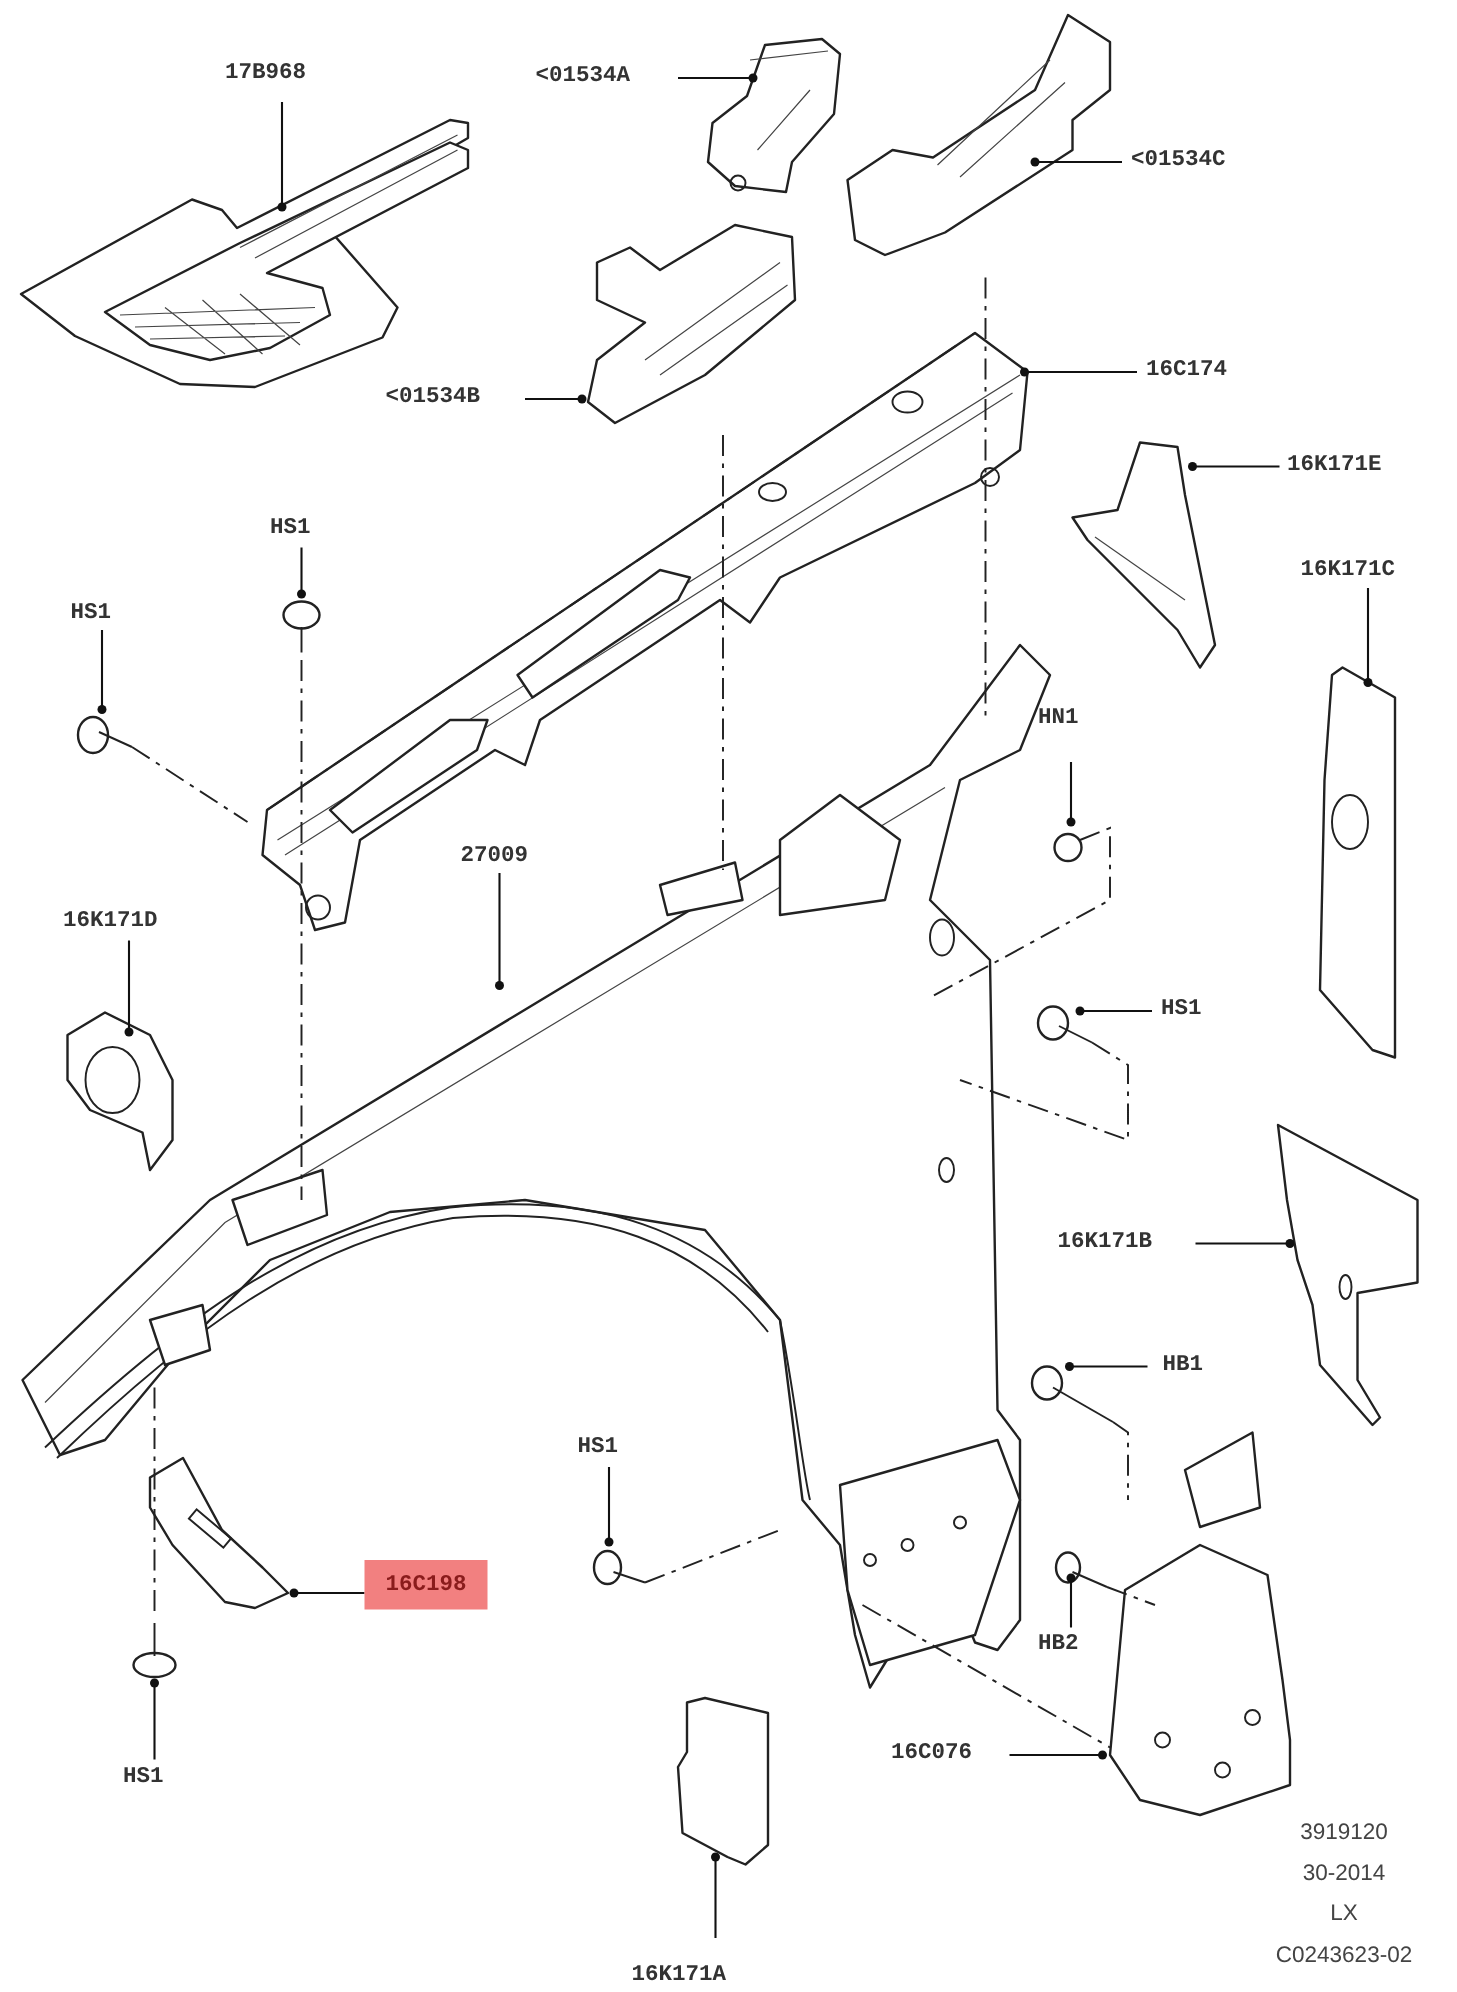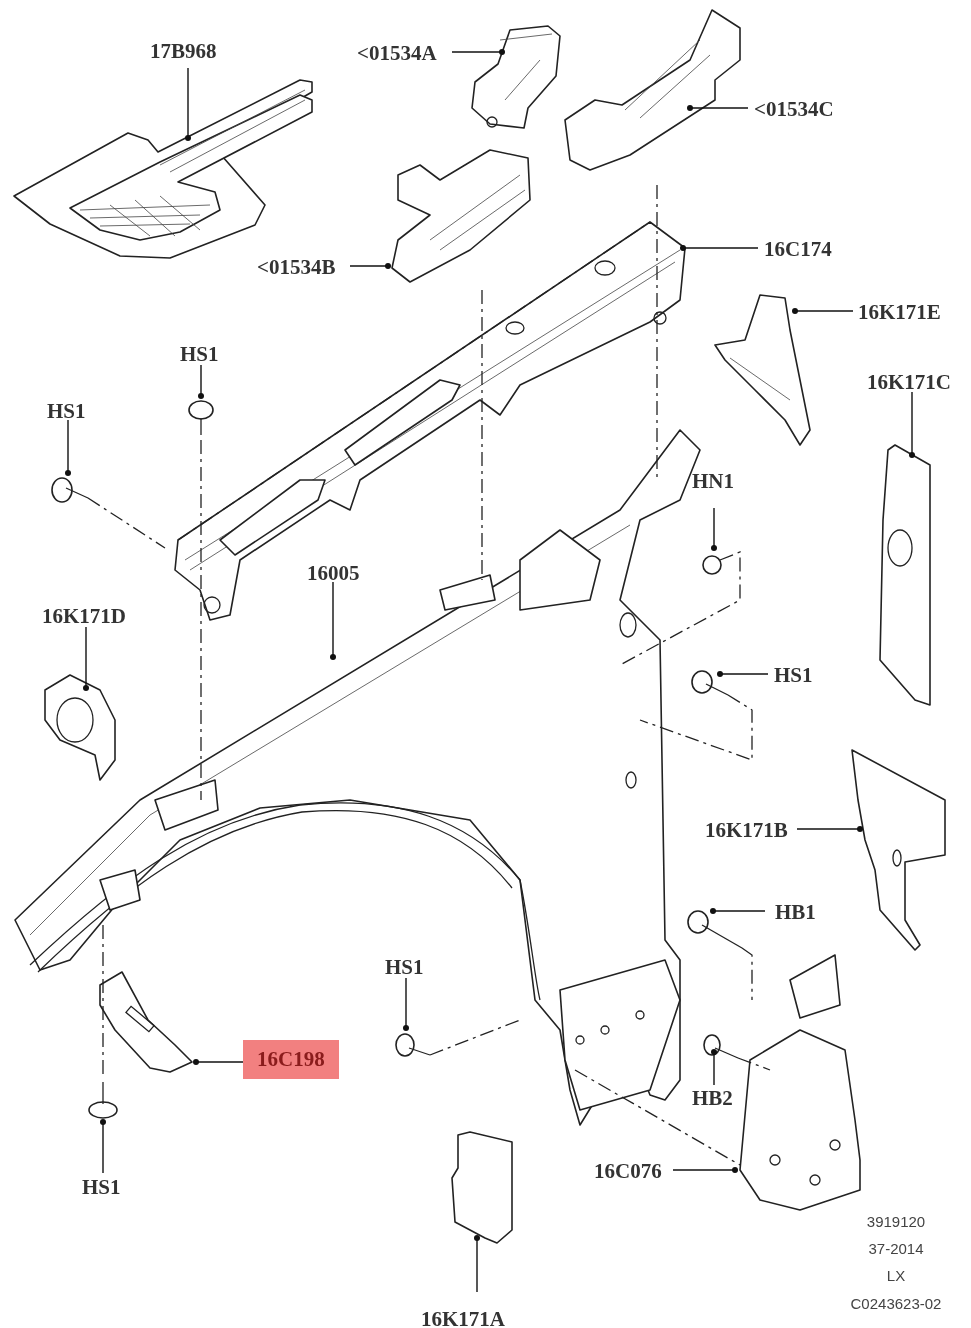--- a/index.html
+++ b/index.html
@@ -1,18 +1,18 @@
 <!DOCTYPE html>
 <html><head>
 <meta charset="utf-8">
 <style>
   html,body{margin:0;padding:0;background:#fff;}
   body{width:971px;height:1328px;position:relative;overflow:hidden;font-family:"Liberation Sans",sans-serif;}
   svg.art{position:absolute;left:0;top:0;width:971px;height:1328px;}
-  .lbl{position:absolute;font-family:Liberation Serif, serif;font-weight:bold;font-size:21px;color:#333;white-space:nowrap;line-height:1;}
+  .lbl{position:absolute;font-family:Liberation Mono, monospace;font-weight:bold;font-size:15px;color:#333;white-space:nowrap;line-height:1;}
   .hl{background:#f28080;color:#8a1c1c;padding:9px 14px;}
   .meta{position:absolute;font-family:"Liberation Sans",sans-serif;font-size:15px;color:#444;white-space:nowrap;text-align:center;width:120px;line-height:1;}
   .p{fill:#fff;stroke:#222;stroke-width:1.6;stroke-linejoin:round;}
   .l{fill:none;stroke:#222;stroke-width:1.3;}
   .t{fill:none;stroke:#444;stroke-width:0.8;}
   .d{fill:none;stroke:#222;stroke-width:1.3;stroke-dasharray:14 5 3 5;}
   .ld{fill:none;stroke:#111;stroke-width:1.4;}
   .dot{fill:#111;}
 </style>
 </head>
@@ -204,28 +204,28 @@
 <div class="lbl" style="left:150px;top:41px;">17B968</div>
 <div class="lbl" style="left:357px;top:43px;">&lt;01534A</div>
 <div class="lbl" style="left:754px;top:99px;">&lt;01534C</div>
 <div class="lbl" style="left:257px;top:257px;">&lt;01534B</div>
 <div class="lbl" style="left:764px;top:239px;">16C174</div>
 <div class="lbl" style="left:858px;top:302px;">16K171E</div>
 <div class="lbl" style="left:867px;top:372px;text-align:center;">16K171C</div>
 <div class="lbl" style="left:180px;top:344px;">HS1</div>
 <div class="lbl" style="left:47px;top:401px;">HS1</div>
 <div class="lbl" style="left:692px;top:471px;">HN1</div>
-<div class="lbl" style="left:307px;top:563px;">16005</div>
+<div class="lbl" style="left:307px;top:563px;">27009</div>
 <div class="lbl" style="left:42px;top:606px;">16K171D</div>
 <div class="lbl" style="left:774px;top:665px;">HS1</div>
 <div class="lbl" style="left:705px;top:820px;">16K171B</div>
 <div class="lbl" style="left:775px;top:902px;">HB1</div>
 <div class="lbl" style="left:385px;top:957px;">HS1</div>
 <div class="lbl hl" style="left:243px;top:1040px;">16C198</div>
 <div class="lbl" style="left:692px;top:1088px;">HB2</div>
 <div class="lbl" style="left:82px;top:1177px;">HS1</div>
 <div class="lbl" style="left:594px;top:1161px;">16C076</div>
 <div class="lbl" style="left:421px;top:1296px;margin-top:13px;">16K171A</div>
 
 <div class="meta" style="left:836px;top:1214px;">3919120</div>
-<div class="meta" style="left:836px;top:1241px;">37-2014</div>
+<div class="meta" style="left:836px;top:1241px;">30-2014</div>
 <div class="meta" style="left:836px;top:1268px;">LX</div>
 <div class="meta" style="left:836px;top:1296px;">C0243623-02</div>
 
 </body></html>

